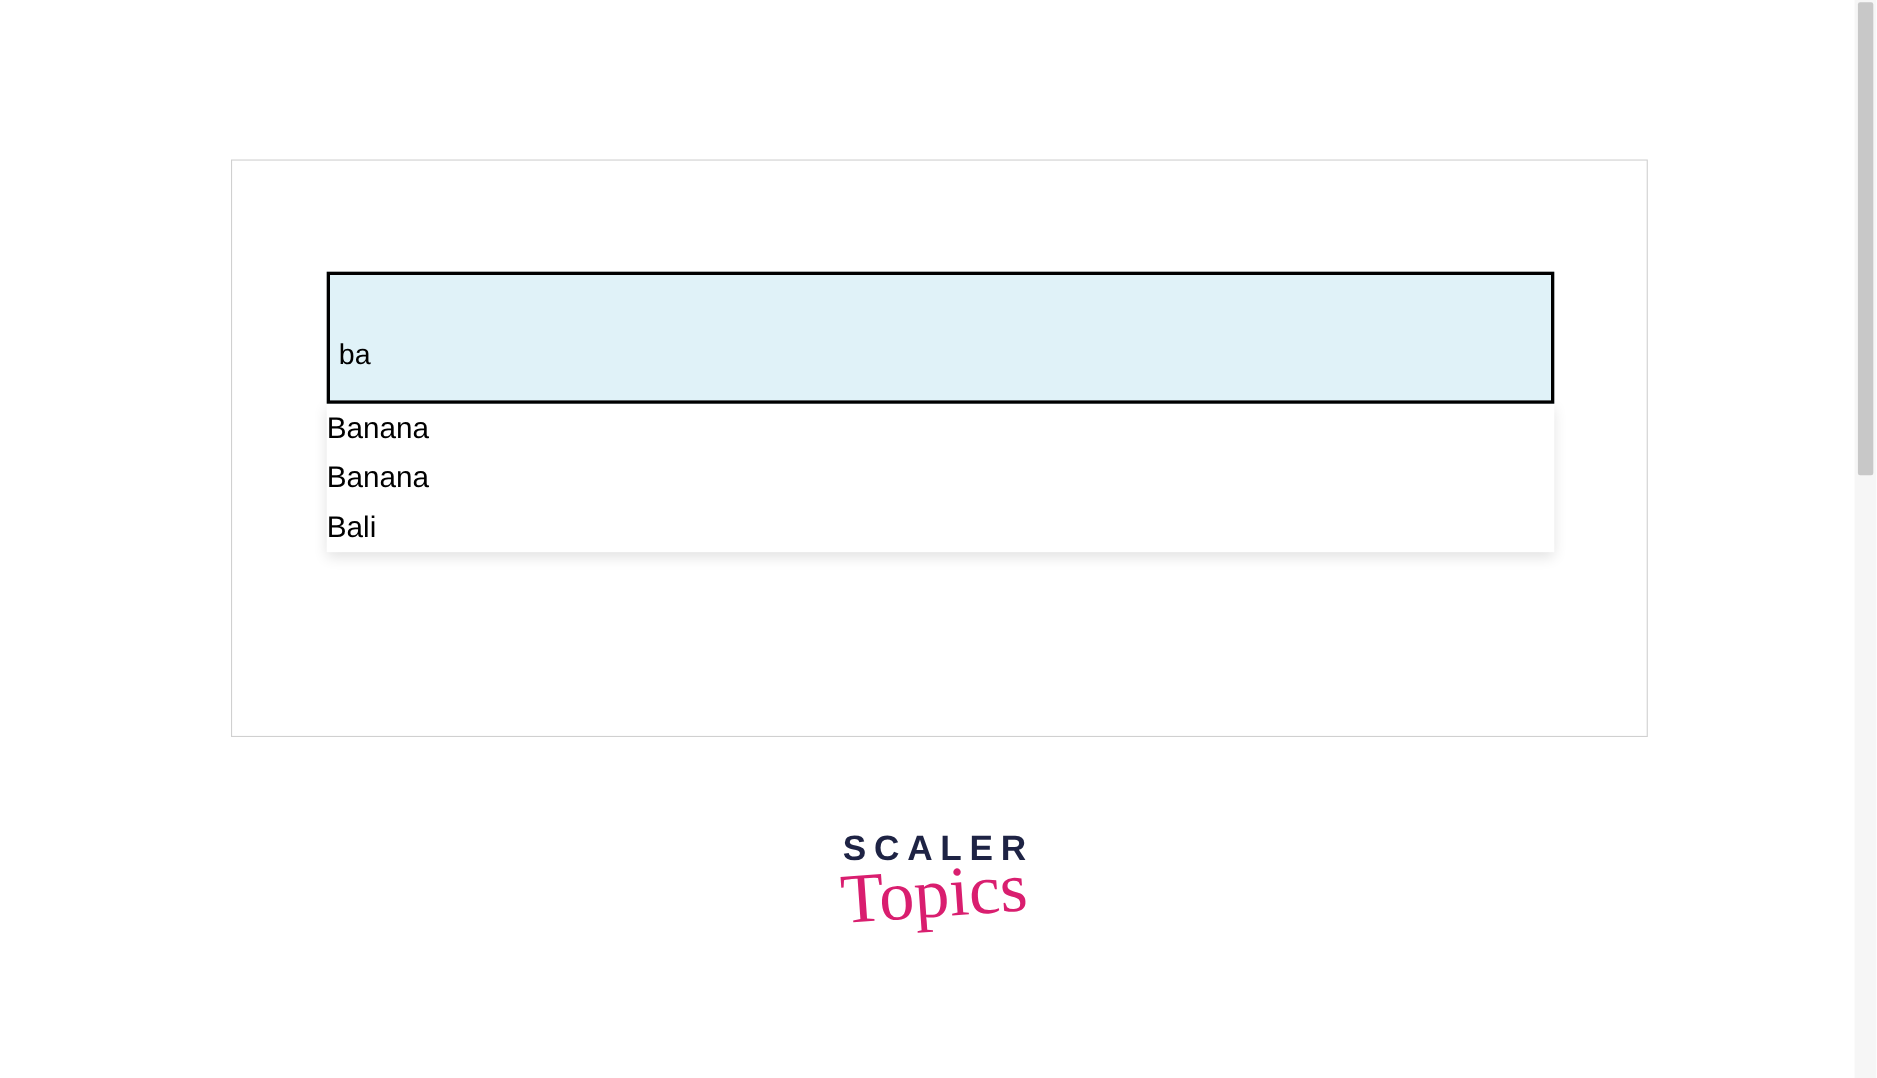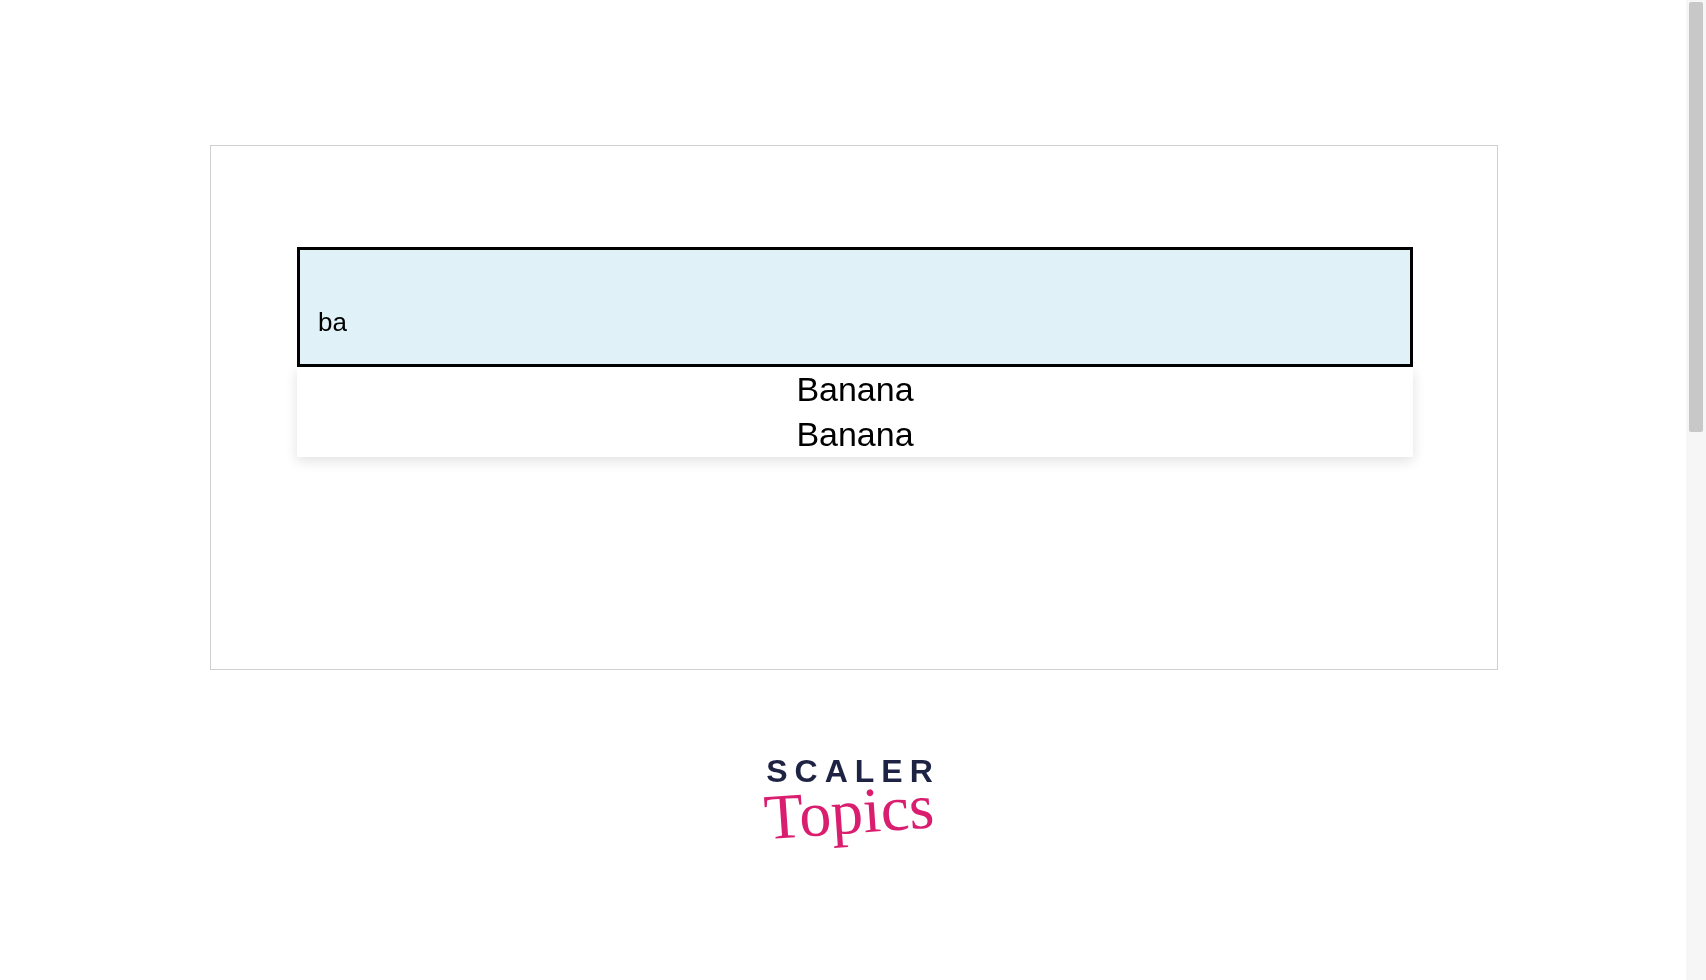--- a/index.html
+++ b/index.html
@@ -28,34 +28,34 @@
       left: 86px;
       top: 101px;
       width: 1116px;
     }
     .search-input {
       width: 100%;
       height: 120px;
       background: #e0f2f8;
       border: 3px solid #000000;
       font-size: 26px;
-      padding-left: 18px;
+      padding-left: 8px;
       padding-top: 30px;
       outline: none;
       font-family: Arial, Helvetica, sans-serif;
       color: #000000;
     }
     .dropdown {
       width: 100%;
       background: #ffffff;
       box-shadow: 0 4px 12px rgba(0,0,0,0.12);
     }
     .dropdown-item {
-      text-align: center;
-      font-size: 34px;
+      text-align: left;
+      font-size: 27px;
       line-height: 45px;
       color: #000000;
       cursor: default;
     }
     .logo-wrapper {
       position: absolute;
       left: 50%;
       transform: translateX(-50%);
       top: 755px;
       text-align: center;
@@ -96,20 +96,21 @@
   </style>
 </head>
 <body>
 
 <div class="outer-container">
   <div class="search-wrapper">
     <input type="text" class="search-input" value="ba" style="">
     <div class="dropdown">
       <div class="dropdown-item">Banana</div>
       <div class="dropdown-item">Banana</div>
+      <div class="dropdown-item">Bali</div>
     </div>
   </div>
 </div>
 
 <div class="logo-wrapper">
   <div class="logo-scaler">SCALER</div>
   <div class="logo-topics">Topics</div>
 </div>
 
 <div class="scrollbar-track">

